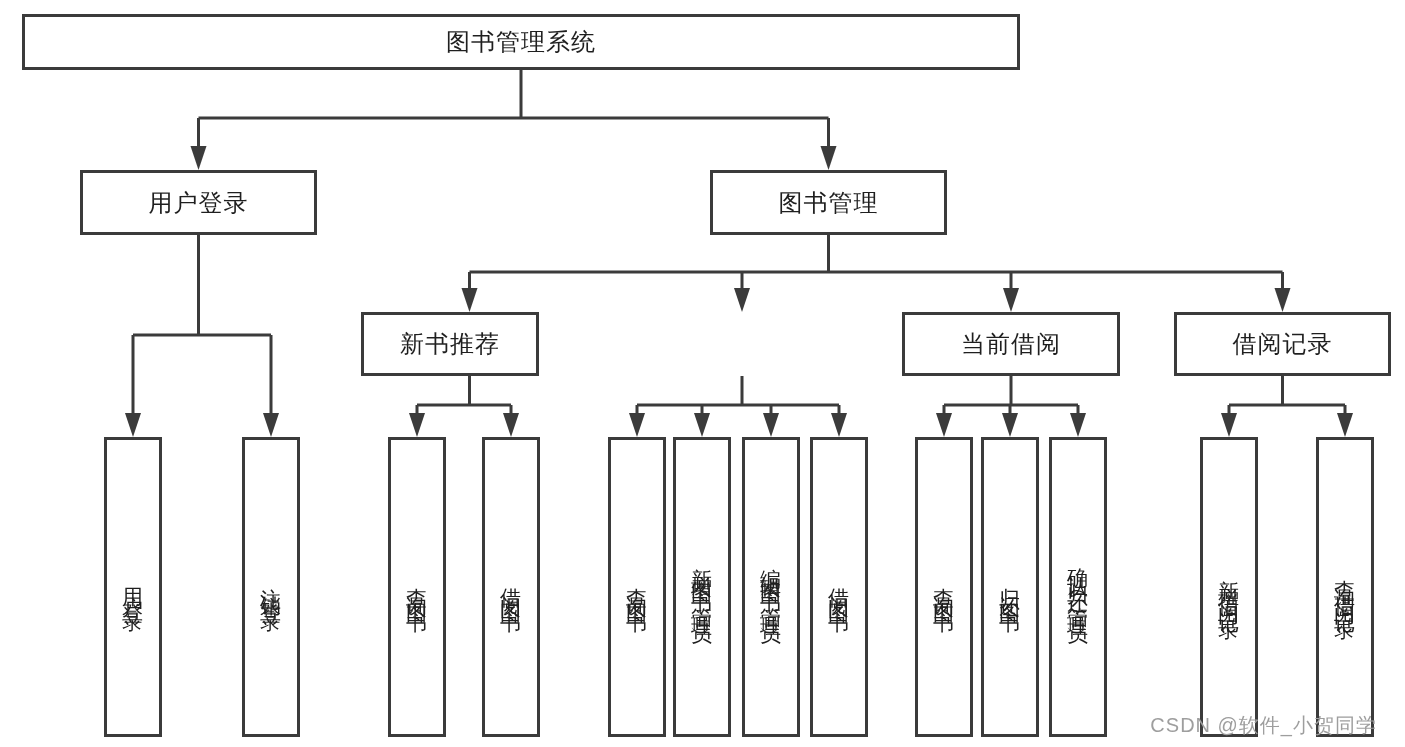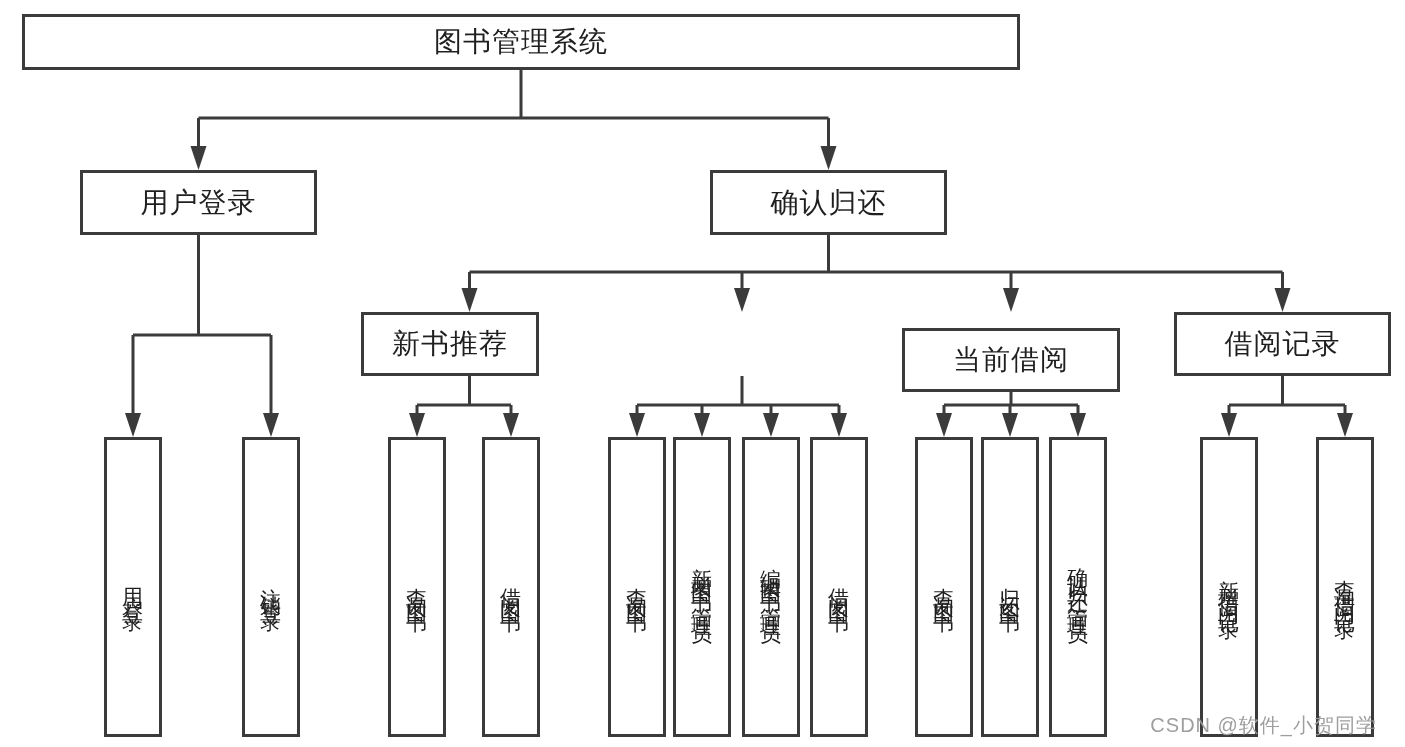--- a/index.html
+++ b/index.html
@@ -34,21 +34,21 @@
   .node {
     position: absolute;
     box-sizing: border-box;
     border: 3px solid var(--line, #3b3b3b);
     background: #ffffff;
     display: flex;
     align-items: center;
     justify-content: center;
   }
   .h-label {
-    font-size: 28px;
+    font-size: 24px;
     letter-spacing: 1px;
     white-space: nowrap;
     font-family: Liberation Mono, monospace;
   }
   .leaf {
     top: 437px;
     width: 58px;
     height: 300px;
   }
   .v-label {
@@ -124,27 +124,27 @@
   </svg>
 
   <div class="node" style="left:22px; top:14px; width:998px; height:56px;">
     <span class="h-label">图书管理系统</span>
   </div>
 
   <div class="node" style="left:80px; top:170px; width:237px; height:65px;">
     <span class="h-label">用户登录</span>
   </div>
   <div class="node" style="left:710px; top:170px; width:237px; height:65px;">
-    <span class="h-label">确认归还</span>
+    <span class="h-label">图书管理</span>
   </div>
 
   <div class="node" style="left:361px; top:312px; width:178px; height:64px;">
     <span class="h-label">新书推荐</span>
   </div>
-  <div class="node" style="left:902px; top:328px; width:218px; height:64px;">
+  <div class="node" style="left:902px; top:312px; width:218px; height:64px;">
     <span class="h-label">当前借阅</span>
   </div>
   <div class="node" style="left:1174px; top:312px; width:217px; height:64px;">
     <span class="h-label">借阅记录</span>
   </div>
 
   <div class="node leaf" style="left:104px;">
     <span class="v-label">用户登录</span>
   </div>
   <div class="node leaf" style="left:242px;">

